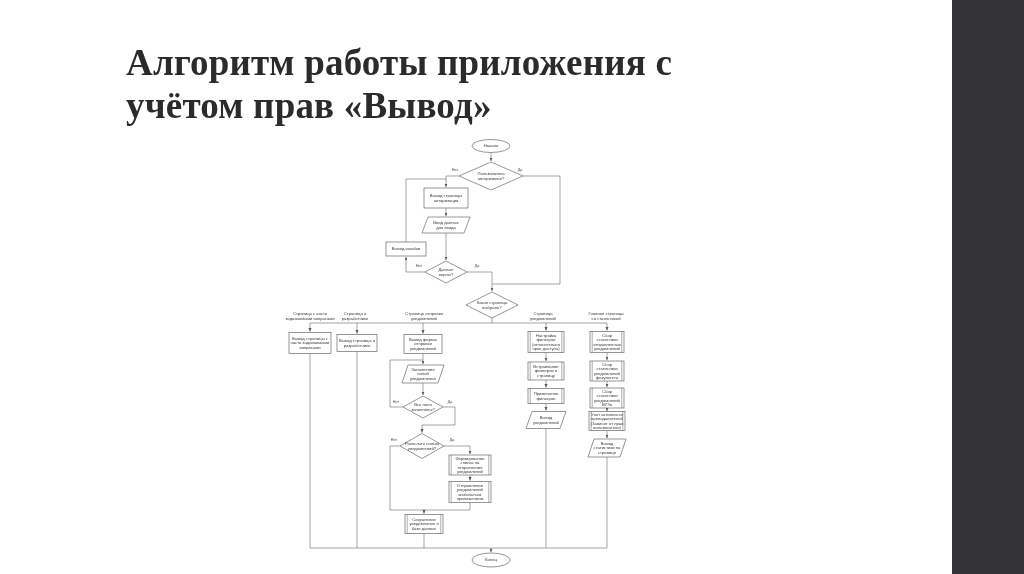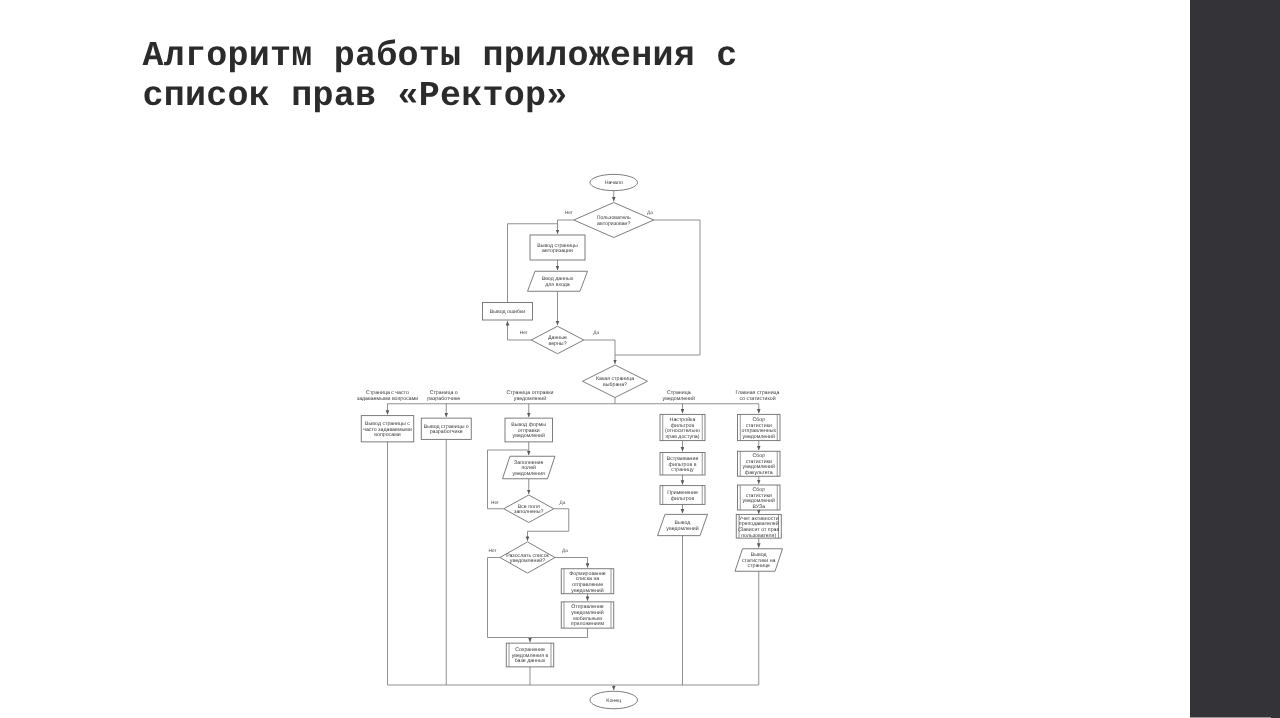--- a/index.html
+++ b/index.html
@@ -1,29 +1,29 @@
 <!DOCTYPE html>
 <html><head>
 <meta charset="utf-8">
 <style>
   html,body{margin:0;padding:0;background:#ffffff;}
   body{width:1024px;height:574px;overflow:hidden;font-family:"Liberation Sans",sans-serif;}
   .slide{position:relative;width:1024px;height:574px;background:#ffffff;}
   .accent-bar{position:absolute;top:0;right:0;width:72px;height:574px;background:#343438;}
-  .title{position:absolute;left:114px;top:30px;margin:0;width:780px;
-         font-family:Liberation Mono, monospace;font-weight:700;font-size:28px;
+  .title{position:absolute;left:114px;top:30px;margin:12px;width:780px;
+         font-family:Liberation Serif, serif;font-weight:700;font-size:37px;
          line-height:1.15;color:#2b2b2b;letter-spacing:0.2px;}
   svg{position:absolute;left:0;top:0;}
   svg text{font-family:"Liberation Sans",sans-serif;}
 </style>
 </head>
 <body>
 
 <div class="slide">
-  <h1 class="title"><span>Алгоритм работы приложения с</span><br><span>список прав «Ректор»</span></h1>
+  <h1 class="title"><span>Алгоритм работы приложения с</span><br><span>учётом прав «Вывод»</span></h1>
 
   <svg id="fc-svg" width="1024" height="574" viewBox="0 0 1024 574">
     <defs>
       <marker id="arr" markerUnits="userSpaceOnUse" markerWidth="5" markerHeight="4" refX="3.4" refY="1.5" orient="auto">
         <path d="M0,0 L3.6,1.5 L0,3 Z" fill="#5a5a5a"></path>
       </marker>
     </defs>
     <g id="fc-edges">
         <polyline points="491,152.5 491,161" fill="none" stroke="#808080" stroke-width="0.7" marker-end="url(#arr)"></polyline>
         <polyline points="459,176 446,176 446,187" fill="none" stroke="#808080" stroke-width="0.7" marker-end="url(#arr)"></polyline>

